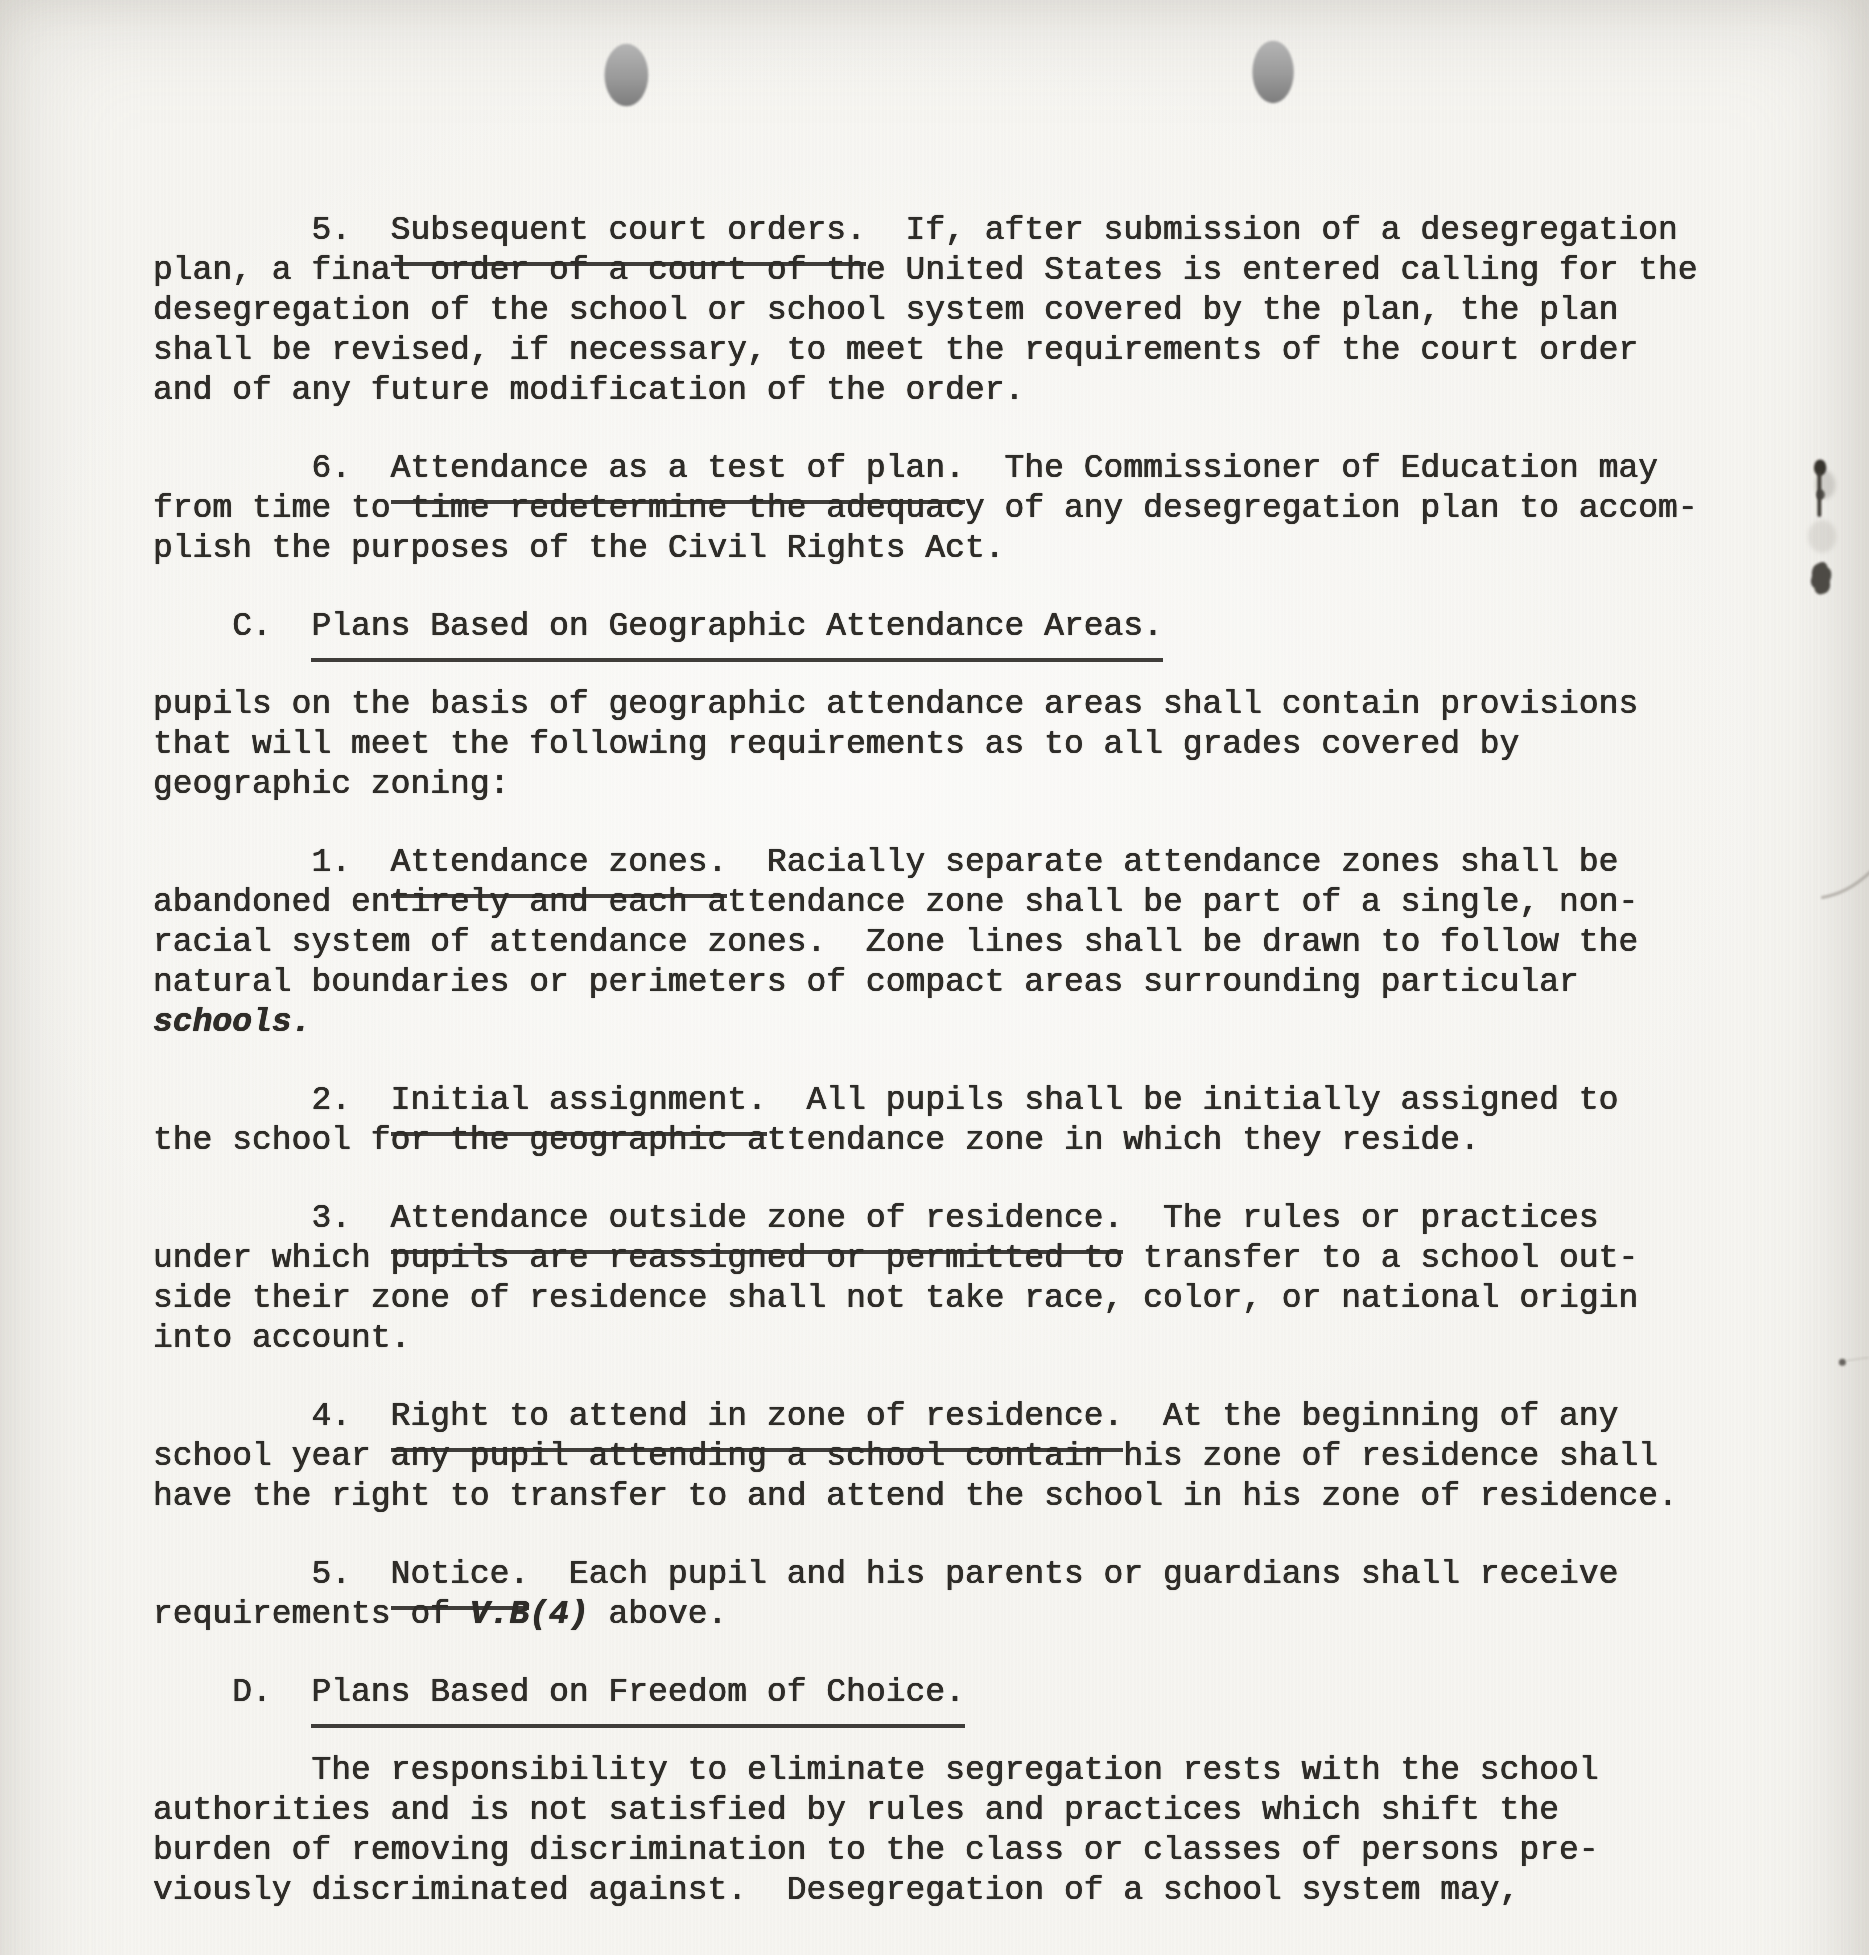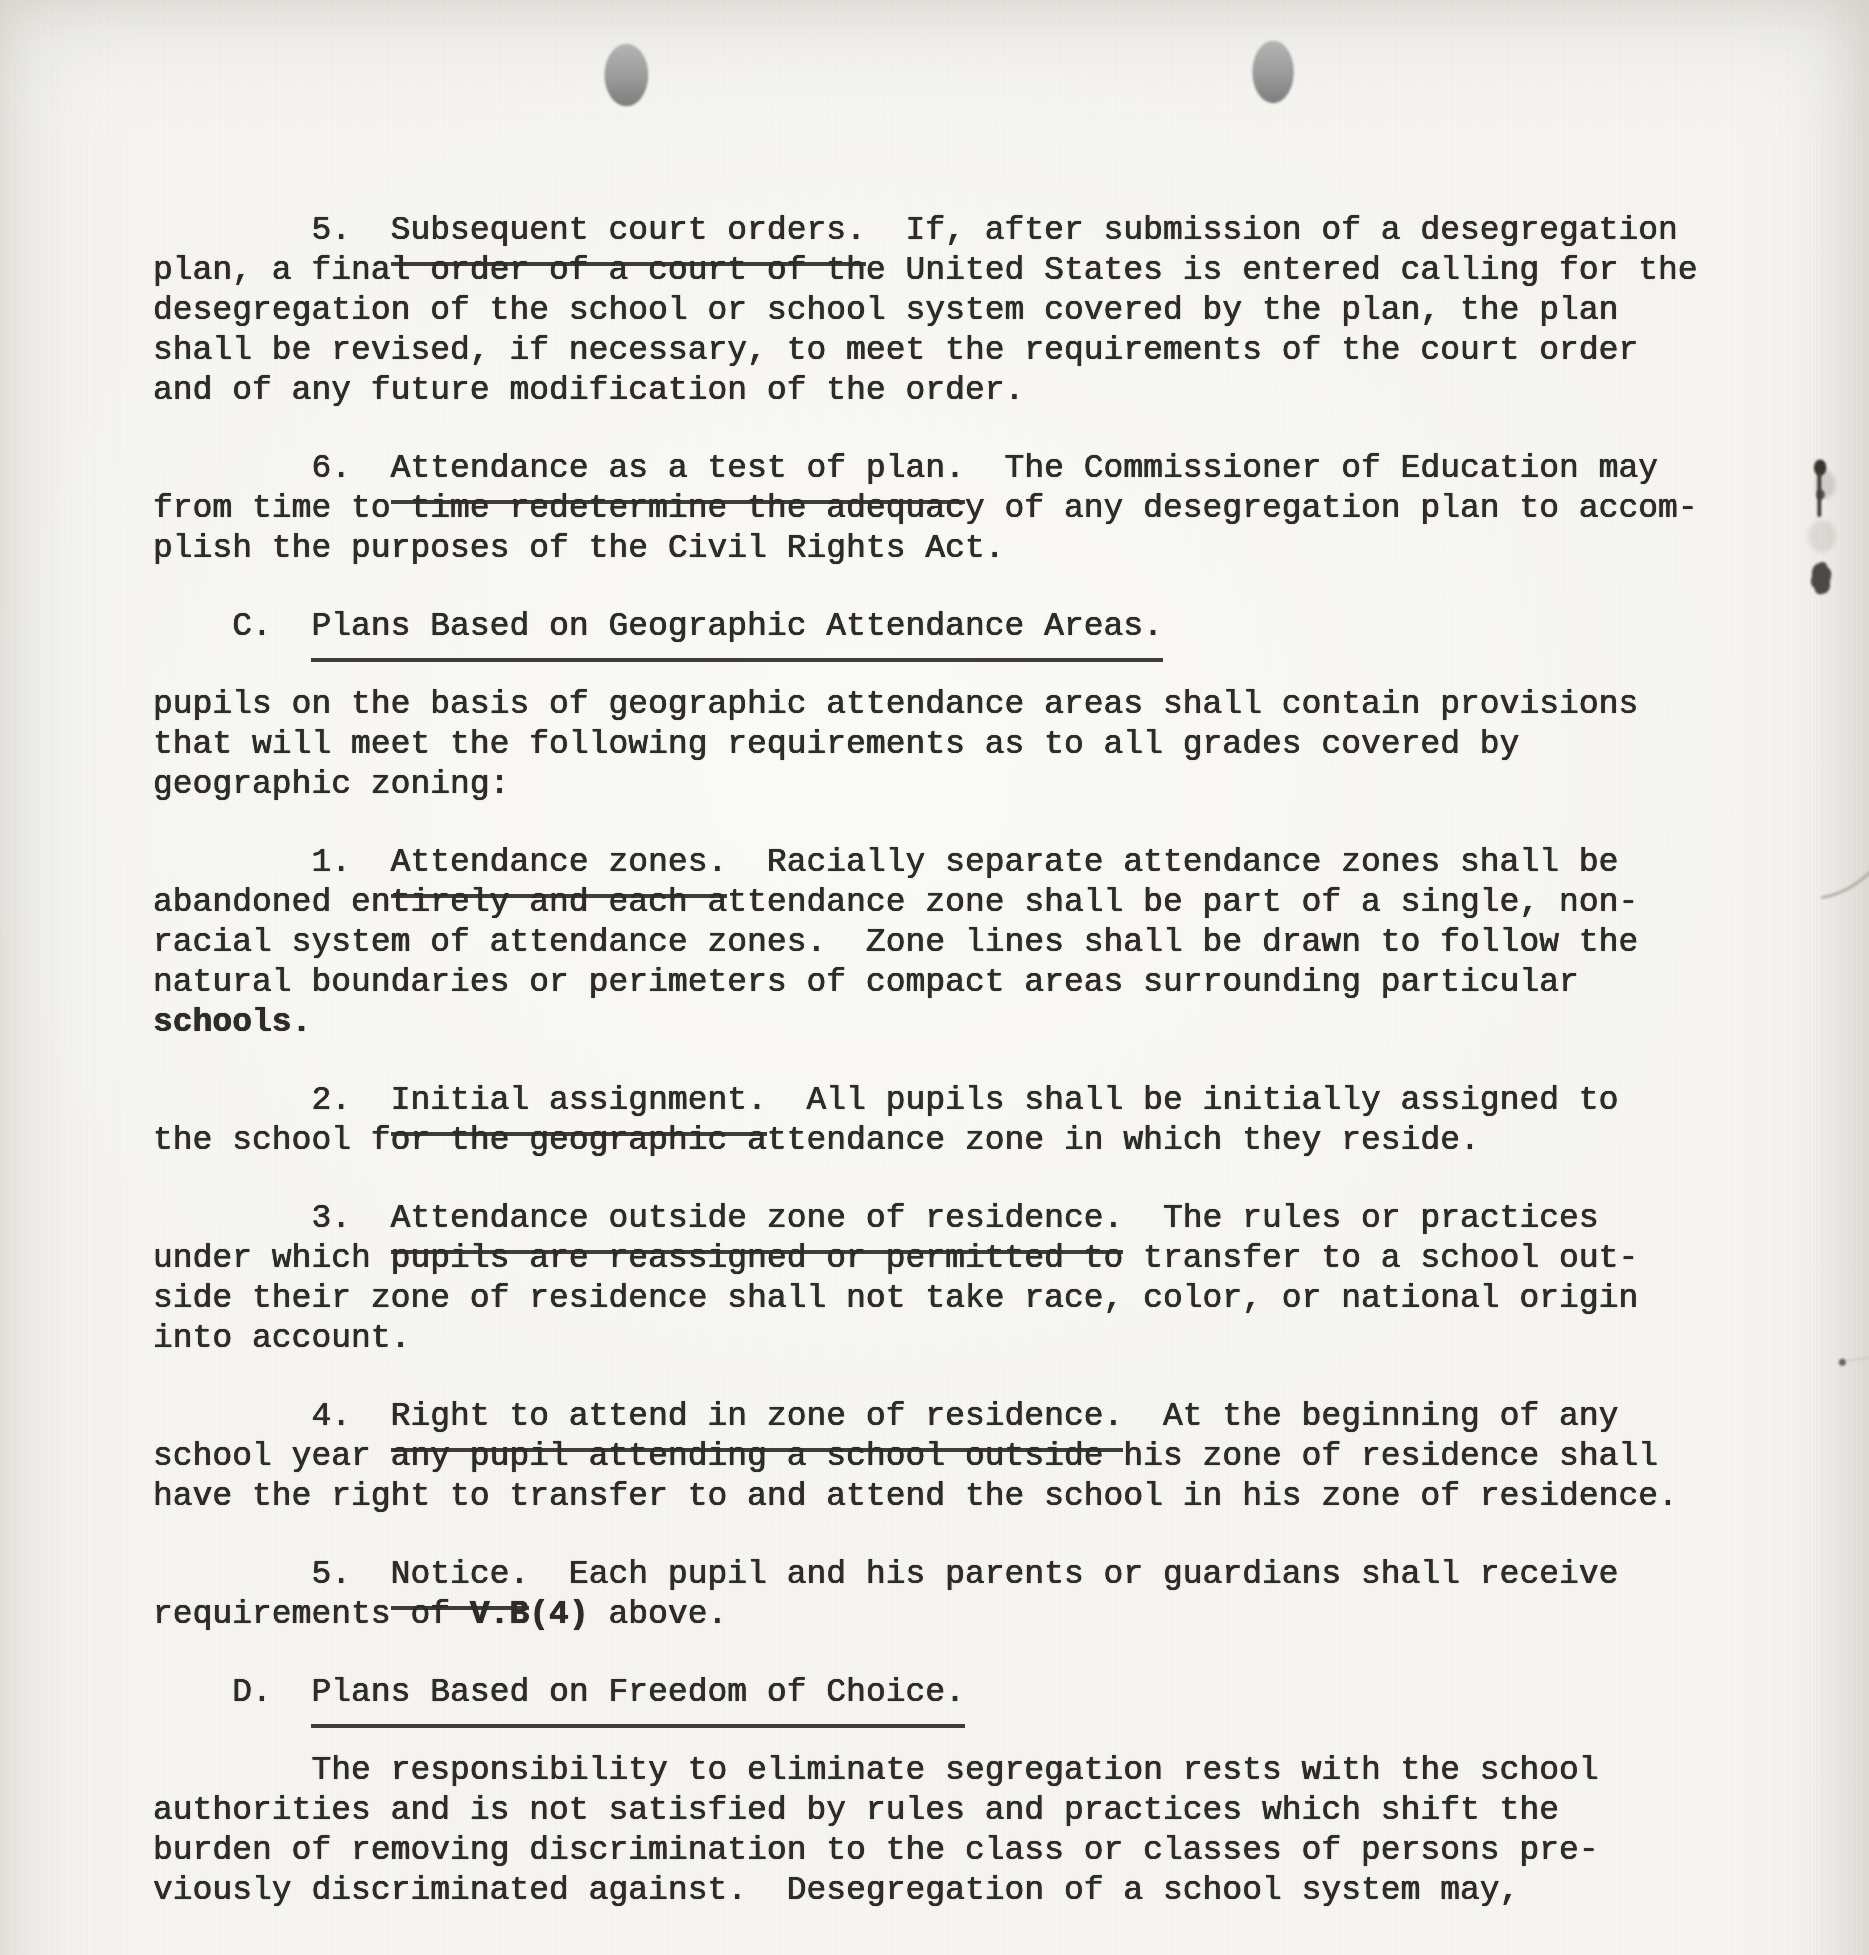--- a/index.html
+++ b/index.html
@@ -42,21 +42,21 @@
     white-space: pre;
     text-shadow:
       0.3px 0 currentColor,
       -0.3px 0 currentColor,
       0 0 1.6px rgba(46,44,40,0.38);
   }
   .u {
     border-bottom: 4.3px solid rgba(38,35,32,0.88);
     padding-bottom: 13px;
   }
-  .b { font-weight: bold; }
+  .b { font-weight: bold; font-style: italic; }
 
   #artifacts {
     position: absolute;
     top: 0;
     left: 0;
     pointer-events: none;
   }
 </style>
 </head>
 <body>
@@ -129,21 +129,21 @@
       <div class="line"><span>the school for the geographic attendance zone in which they reside.</span></div>
     </div>
     <div class="block">
       <div class="line"><span>        3.  </span><span class="u">Attendance outside zone of residence.</span><span>  The rules or practices</span></div>
       <div class="line"><span>under which pupils are reassigned or permitted to transfer to a school out-</span></div>
       <div class="line"><span>side their zone of residence shall not take race, color, or national origin</span></div>
       <div class="line"><span>into account.</span></div>
     </div>
     <div class="block">
       <div class="line"><span>        4.  </span><span class="u">Right to attend in zone of residence.</span><span>  At the beginning of any</span></div>
-      <div class="line"><span>school year any pupil attending a school outside his zone of residence shall</span></div>
+      <div class="line"><span>school year any pupil attending a school contain his zone of residence shall</span></div>
       <div class="line"><span>have the right to transfer to and attend the school in his zone of residence.</span></div>
     </div>
     <div class="block">
       <div class="line"><span>        5.  </span><span class="u">Notice.</span><span>  Each pupil and his parents or guardians shall receive</span></div>
       <div class="line"><span>requirements of </span><span class="b">V.B(4)</span><span> above.</span></div>
     </div>
     <div class="block">
       <div class="line"><span>    D.  </span><span class="u">Plans Based on Freedom of Choice.</span></div>
     </div>
     <div class="block">

